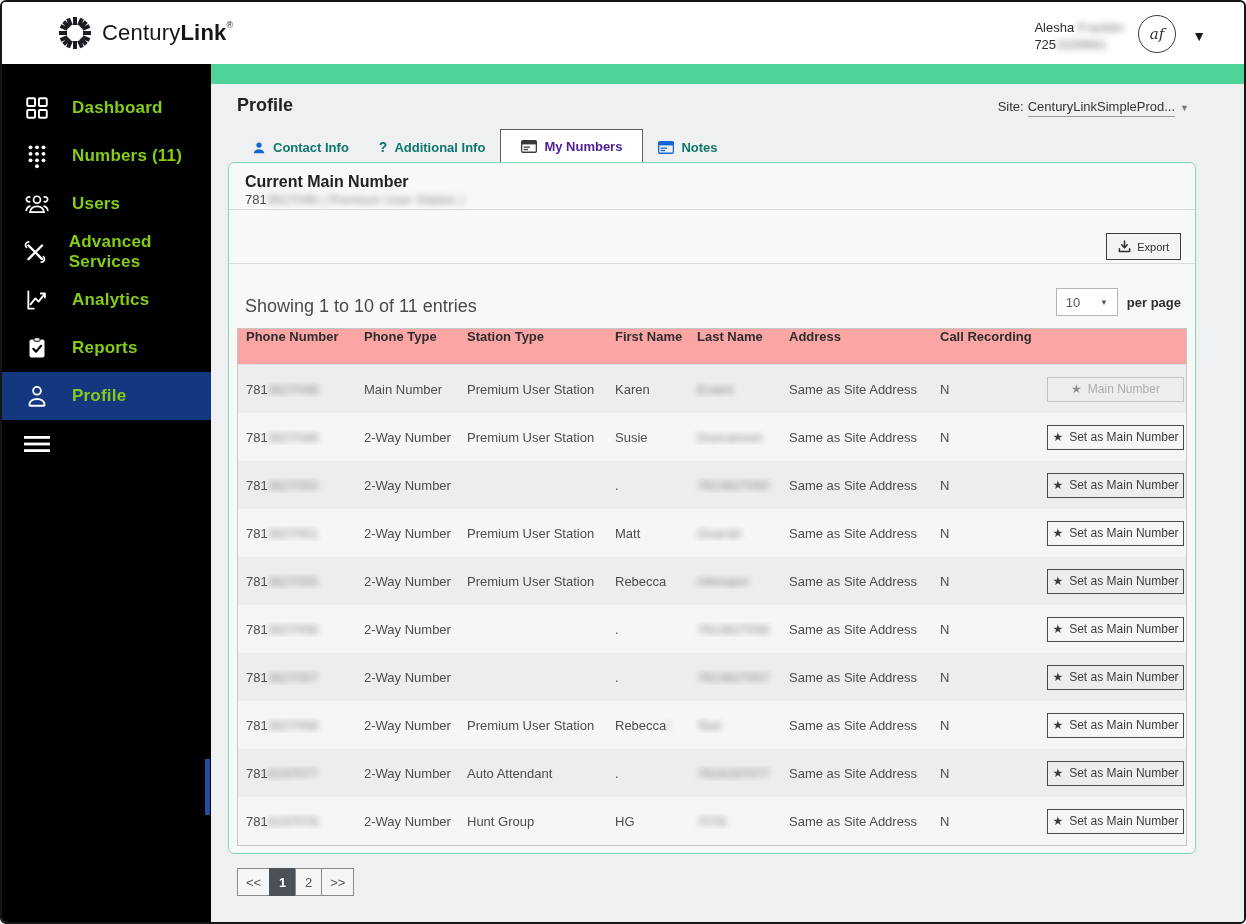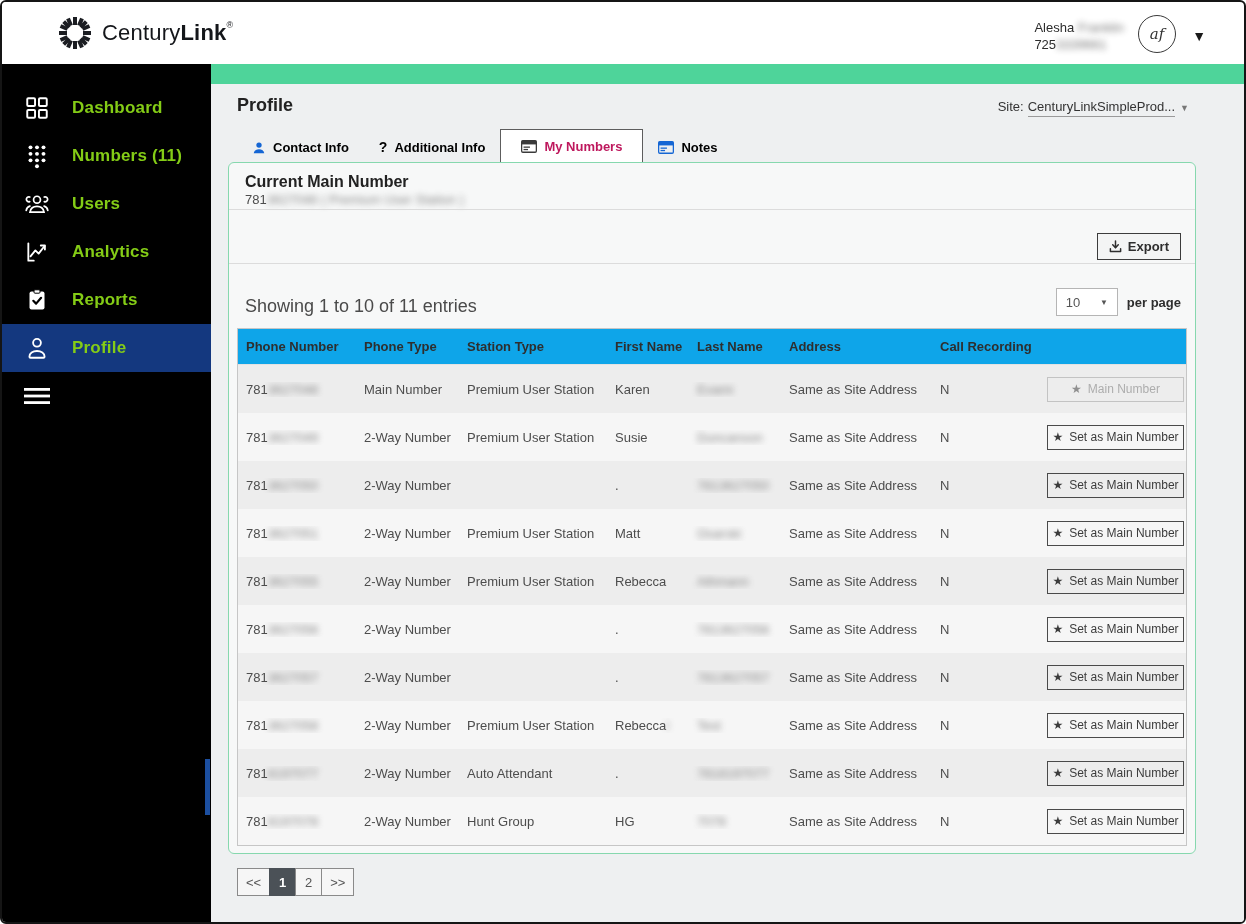--- a/index.html
+++ b/index.html
@@ -36,42 +36,42 @@
   .greenbar { position:absolute; top:62px; left:193px; right:0; height:20px; background:#4ed49a; z-index:3; }
   .green-notch { position:absolute; top:62px; left:193px; width:16px; height:20px; background:#000; z-index:4;
                  clip-path: polygon(0 0, 100% 100%, 0 100%); }
   .content { position:absolute; top:82px; left:209px; right:0; bottom:0; background:#eef0f1; z-index:2; }
   .page-title { position:absolute; left:26px; top:11px; font-size:18px; font-weight:bold; color:#222; }
   .site-select { position:absolute; right:55px; top:15px; font-size:13px; color:#333; cursor:pointer; }
   .site-select .val { border-bottom:1px solid #9a9a9a; padding-bottom:2px; margin-left:4px; }
   .site-select .caret { font-size:9px; color:#777; margin-left:5px; }
   
   .tabs { position:absolute; left:26px; top:45px; display:flex; align-items:flex-end; }
-  .tab { display:flex; align-items:center; gap:7px; padding:9px 15px; font-size:13px; font-weight:bold; color:#000000; cursor:pointer; }
+  .tab { display:flex; align-items:center; gap:7px; padding:9px 15px; font-size:13px; font-weight:bold; color:#0f766e; cursor:pointer; }
   .tab .q { font-size:14px; font-weight:bold; }
-  .tab.active { border:1px solid #5d5d5d; background:#fff; color:#be185d; padding:9px 20px; }
+  .tab.active { border:1px solid #5d5d5d; background:#fff; color:#4c1d95; padding:9px 20px; }
   
   .panel { position:absolute; left:17px; width:968px; top:78px; height:692px;
            border:1px solid #86d8ae; border-radius:6px; background:#f7f8f8; }
   .cmn-head { position:absolute; left:16px; top:10px; font-size:16px; font-weight:bold; color:#222; }
   .cmn-val { position:absolute; left:16px; top:29px; font-size:13px; color:#4d4d4d; }
   .divider1 { position:absolute; left:0; right:0; top:46px; border-bottom:1px solid #dcdcdc; }
   .export-btn { position:absolute; right:14px; top:70px; height:27px; display:flex; align-items:center; gap:6px;
-                padding:0 11px; background:#f3f4f4; border:1.5px solid #3c3c3c; font-size:13px; color:#2e2e2e; cursor:pointer;font-weight:bold; }
+                padding:0 11px; background:#f3f4f4; border:1.5px solid #3c3c3c; font-size:11px; color:#2e2e2e; cursor:pointer; }
   .divider2 { position:absolute; left:0; right:0; top:100px; border-bottom:1px solid #dcdcdc; }
   .showing { position:absolute; left:16px; top:133px; font-size:18px; color:#4a4a4a; }
   .perpage-wrap { position:absolute; right:14px; top:125px; display:flex; align-items:center; gap:9px; }
   .perpage-select { width:62px; height:28px; background:#fff; border:1px solid #b5b5b5; display:flex; align-items:center;
                     justify-content:space-between; padding:0 9px; font-size:13px; color:#555; cursor:pointer; }
   .perpage-select .caret { font-size:8px; color:#555; }
   .perpage-label { font-size:13px; font-weight:bold; color:#2e2e2e;text-align:center; }
   
   .table { position:absolute; left:8px; right:8px; top:165px; border:1px solid #c6c6c6; background:#fbfbfb; }
-  .thead { display:flex; align-items:center; height:36px; font-size:13px; font-weight:bold; color:#2e2e2e;
-           background:#0ea5e9; border-bottom:1px solid #e2e2e2; }
+  .thead { display:flex; height:36px; font-size:13px; font-weight:bold; color:#2e2e2e;
+           background:#fca5a5; border-bottom:1px solid #e2e2e2; }
   .trow { display:flex; align-items:center; height:48px; font-size:13px; color:#4d4d4d; background:#ededed; }
   .trow.even { background:#f6f6f6; }
   .c { padding-left:8px; overflow:hidden; white-space:nowrap; }
   .c1{width:118px;} .c2{width:103px;} .c3{width:148px;} .c4{width:82px;} .c5{width:92px;} .c6{width:151px;} .c7{width:107px;}
   .c8{flex:1; display:flex; justify-content:flex-end; padding-right:2px;}
   .set-main-btn { width:148px; height:25px; background:transparent; border:1.5px solid #4a4a4a; font-size:12px; color:#3c3c3c;
                   display:flex; align-items:center; justify-content:center; gap:6px; cursor:pointer; font-family:inherit; }
   .set-main-btn .star { font-size:12px; color:#3c3c3c; }
   .set-main-btn.disabled { border:1px solid #c3c3c3; color:#adadad; cursor:default; }
   .set-main-btn.disabled .star { color:#8f8f8f; }
@@ -155,20 +155,31 @@
           <path d="M19.8 9.8a2.3 2.3 0 1 0-.1-4.3"></path>
         <path d="M6.5 19.5c.6-3.2 3.3-5.2 6.5-5.2s5.9 2 6.5 5.2z"></path>
         <path d="M3 18c.3-2.2 1.6-3.6 3.4-4.1"></path>
           <path d="M23 18c-.3-2.2-1.6-3.6-3.4-4.1"></path>
       </svg>
       </span>
     <span class="lbl">Users</span>
   </div>
   <div class="side-item">
     <span class="ic">
+      <svg width="26" height="26" viewBox="0 0 24 24" fill="none" stroke="#fff" stroke-width="2.2" stroke-linecap="round">
+        <line x1="6" y1="18.5" x2="18.5" y2="6"></line>
+        <line x1="6" y1="6" x2="18.5" y2="18.5"></line>
+        <path d="M4.2 7.8a3 3 0 0 1 2-5.2" stroke-width="1.6"></path>
+        <path d="M19.8 16.2a3 3 0 0 1-2 5.2" stroke-width="1.6"></path>
+      </svg>
+      </span>
+    <span class="lbl">Advanced Services</span>
+  </div>
+  <div class="side-item">
+    <span class="ic">
       <svg width="26" height="26" viewBox="0 0 24 24" fill="none" stroke="#fff" stroke-width="1.7" stroke-linecap="round" stroke-linejoin="round">
         <polyline points="4,4 4,20 9,20"></polyline>
         <polyline points="6,16 10.5,10.5 13.5,13.5 19,6.5"></polyline>
         <polyline points="15.5,6 19.3,6 19.3,9.8"></polyline>
       </svg>
       </span>
     <span class="lbl">Analytics</span>
   </div>
   <div class="side-item">
     <span class="ic">

